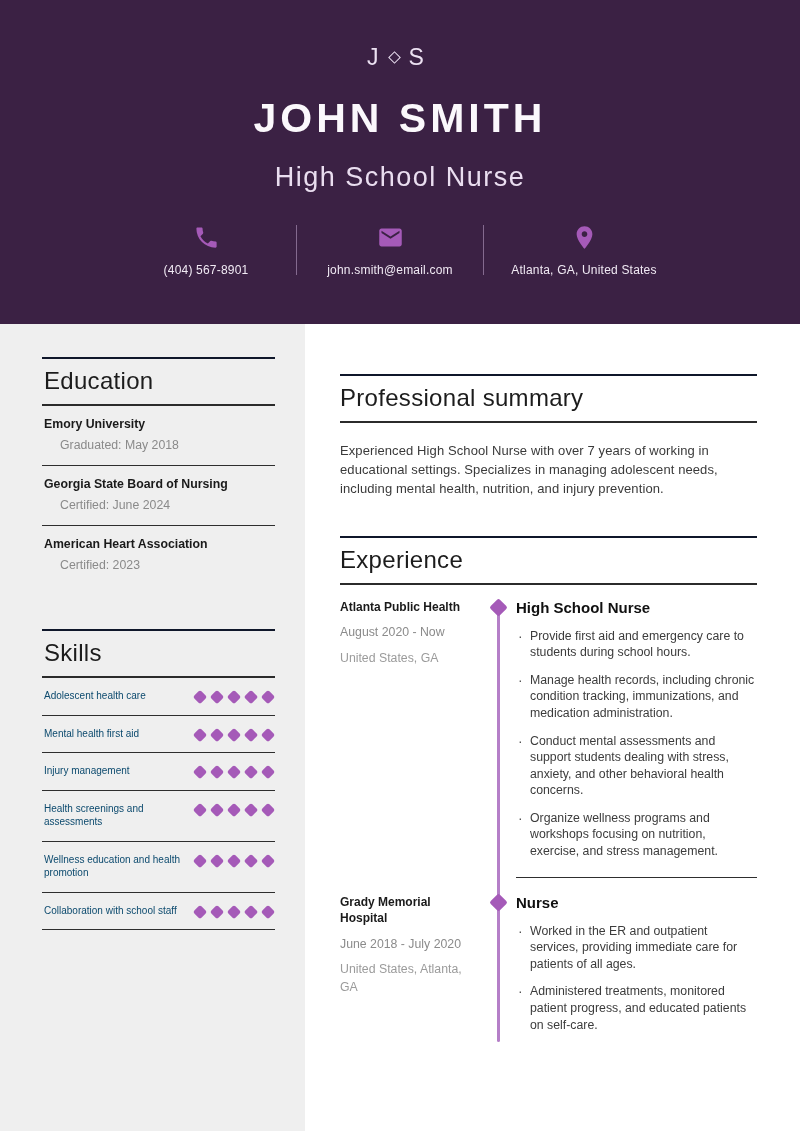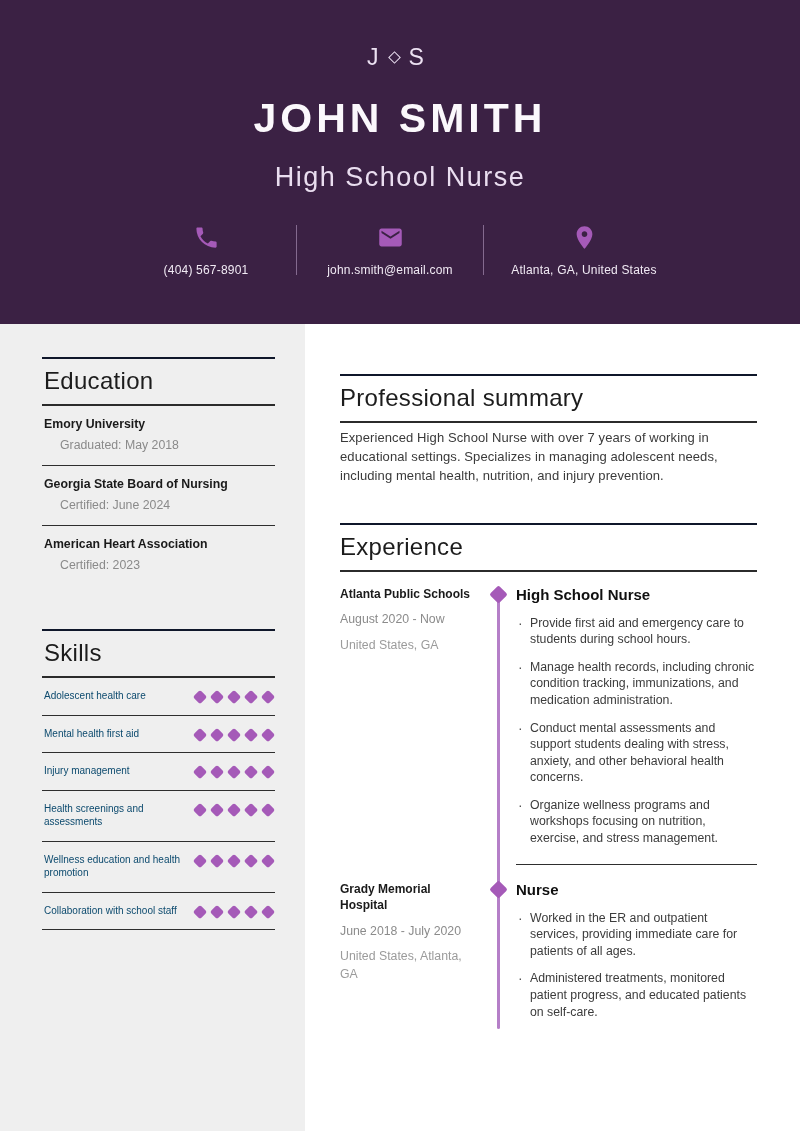--- a/index.html
+++ b/index.html
@@ -90,21 +90,21 @@
   .diamond-row { display: flex; gap: 7px; margin-top: 3px; }
   .diamond {
     width: 10px; height: 10px; background: var(--accent, #a55ab8);
     transform: rotate(45deg); border-radius: 2px;
   }
 
   
   .main { flex: 1; padding: 50px 43px 0 35px; }
   .main .section-heading { padding-left: 0; padding-right: 0; }
   .summary-text {
-    margin-top: 6px;
+    margin-top: 19px;
     font-size: 13px; line-height: 1.45; color: #3a3a3a;
     letter-spacing: 0.1px;
   }
   .experience-block { margin-top: 37px; }
 
   .exp-entries { position: relative; margin-top: 14px; }
   .timeline-line {
     position: absolute; left: 156.5px; top: 8px; bottom: 2px;
     width: 3px; background: var(--timeline, #b57fc8); border-radius: 2px;
   }
@@ -271,21 +271,21 @@
       </section>
 
       <section class="experience-block">
         <h2 class="section-heading">Experience</h2>
 
         <div class="exp-entries">
           <div class="timeline-line"></div>
 
           <div class="exp-entry first">
             <div class="exp-meta">
-              <div class="exp-company">Atlanta Public Schools</div>
+              <div class="exp-company">Atlanta Public Health</div>
               <div class="exp-dates">August 2020 - Now</div>
               <div class="exp-location">United States, GA</div>
             </div>
             <div class="exp-gap">
               <span class="timeline-diamond"></span>
             </div>
             <div class="exp-role-col">
               <div class="exp-role">High School Nurse</div>
               <ul class="bullet-list">
                 <li>Provide first aid and emergency care to students during school hours.</li>

